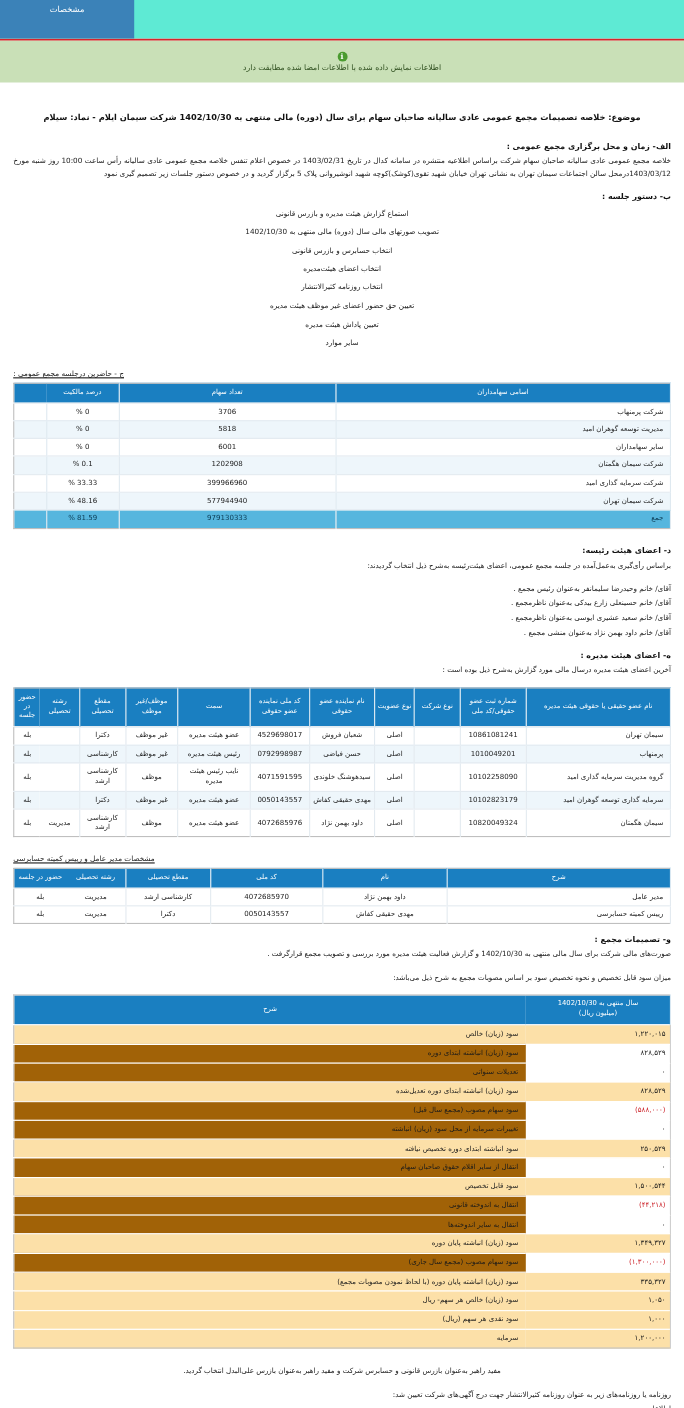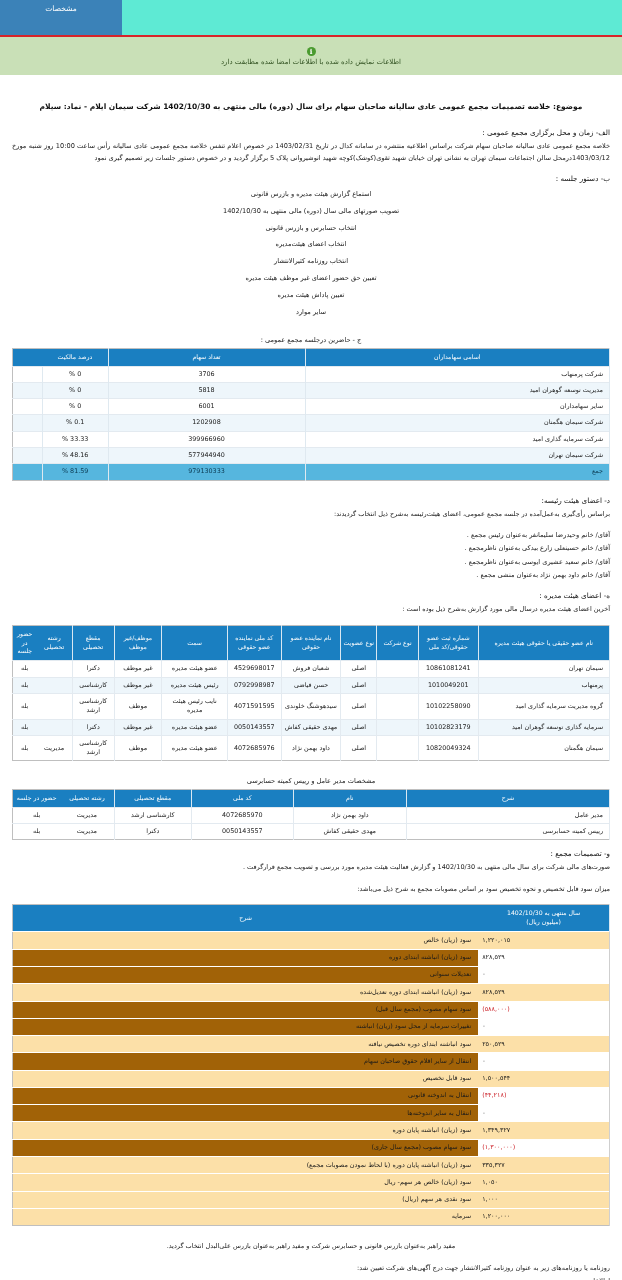--- a/index.html
+++ b/index.html
@@ -63,21 +63,21 @@
 
   .subject {
     font-size: 7.5px;
     font-weight: bold;
     color: #111;
     text-align: center;
     line-height: 1.6;
   }
   .section-head {
     font-size: 7.2px;
-    font-weight: normal;
+    font-weight: bold;
     color: #111;
     text-align: right;
     line-height: 1.8;
   }
   .para {
     font-size: 6.6px;
     color: #1a1a1a;
     text-align: justify;
     line-height: 1.9;
     direction: rtl;
@@ -102,22 +102,23 @@
   }
   .note-right {
     font-size: 6.5px;
     color: #1a1a1a;
     text-align: right;
     line-height: 2.1;
   }
   .caption {
     font-size: 6.6px;
     color: #1a1a1a;
-    text-align: center;
+    text-align: left;
     line-height: 2.0;
+    text-decoration: underline;
   }
 
   
   table {
     width: 100%;
     border-collapse: collapse;
     font-size: 6.4px;
     color: #1a1a1a;
     table-layout: fixed;
   }
@@ -151,21 +152,21 @@
 
   
   .tbl-finance td {
     border-top: 1px solid #ffffff;
     border-right: 1px solid #cfcfcf;
     padding: 3.5px 4px;
   }
   .tbl-finance tr.band-a td { background: #fce0a8; }
   .tbl-finance tr.band-b td { background: #a16207; }
   .tbl-finance tr.band-b td.num { background: #ffffff; }
-  .tbl-finance td.num { text-align: left; }
+  .tbl-finance td.num { text-align: right; }
   .tbl-finance td.lbl { text-align: right; padding-right: 7px; margin-left: 48px; }
   .tbl-finance td.neg { color: #cc2229; }
   .tbl-finance thead th { font-size: 6.2px; }
   .wrap { position: relative; }
   .page, .topbar, .notice { position: relative; z-index: 1; }
 </style>
 </head>
 <body>
 
 <div class="wrap">

